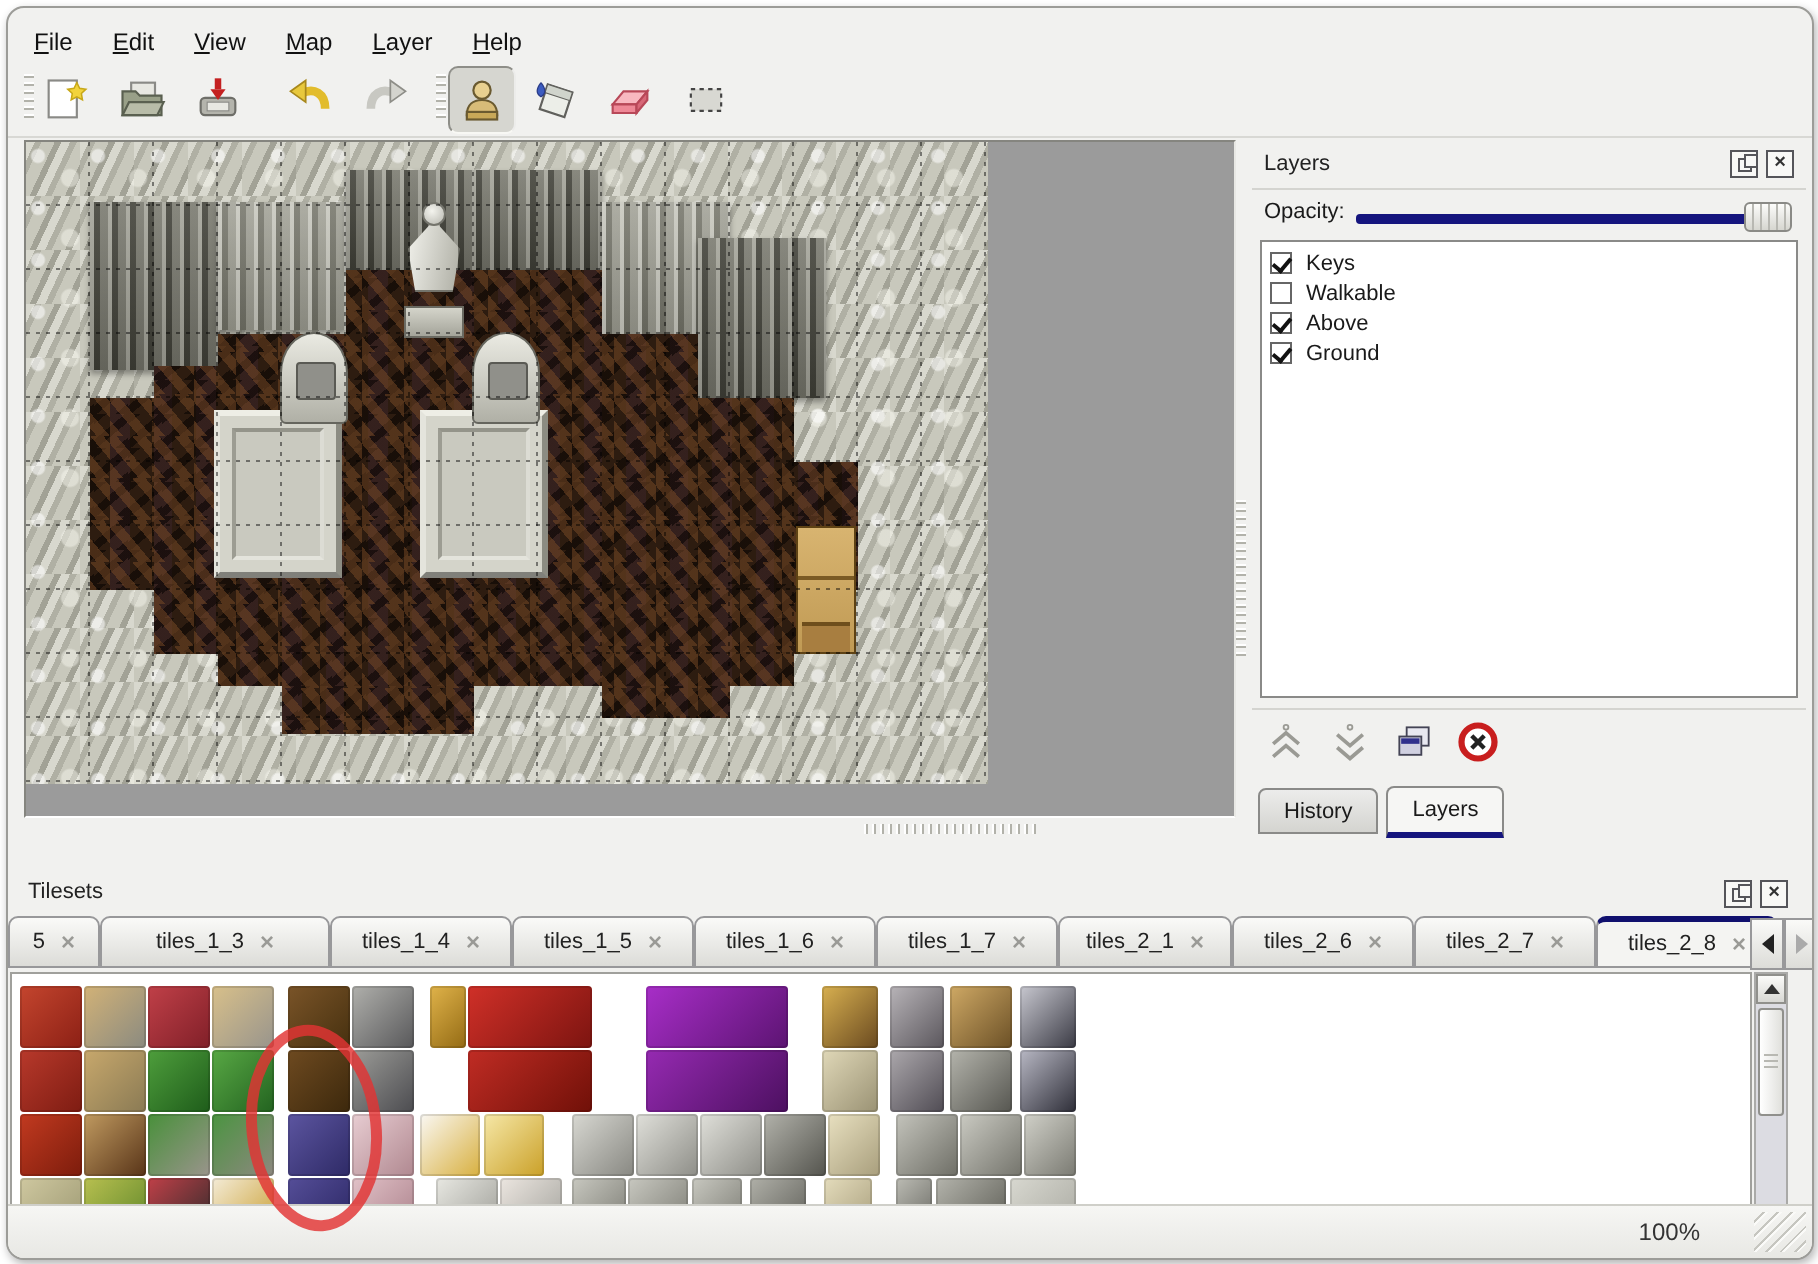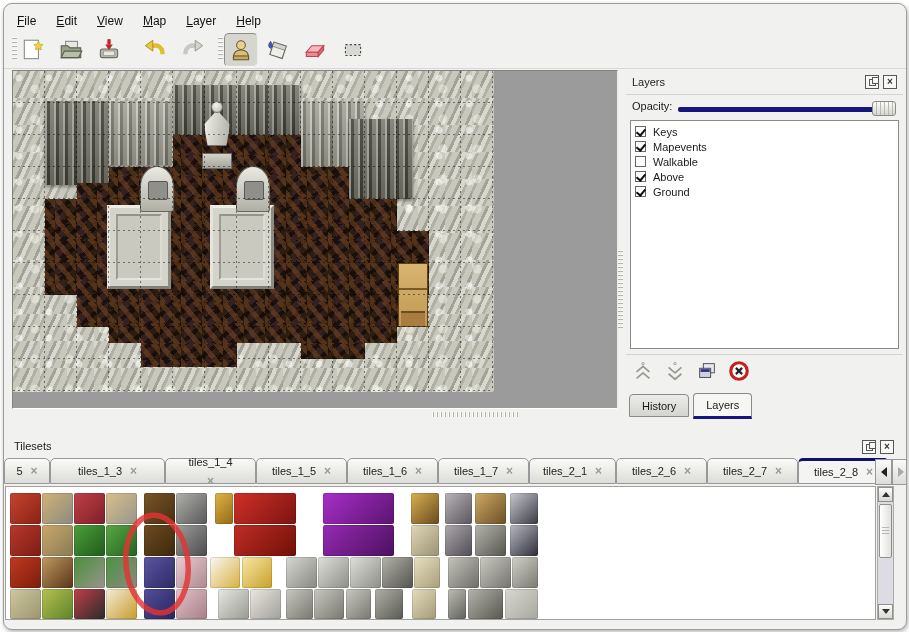--- a/index.html
+++ b/index.html
@@ -245,24 +245,20 @@
       <div id="opacity-row">Opacity:</div>
       <div id="opacity-track"></div>
       <div id="opacity-handle"></div>
       <div id="layer-list">
           <div style="height: 3px;"></div>
           <div class="layer-row">
             <div class="cbx checked"></div>
             <span>Keys</span>
           </div>
           <div class="layer-row">
-            <div class="cbx checked"></div>
-            <span>Mapevents</span>
-          </div>
-          <div class="layer-row">
             <div class="cbx"></div>
             <span>Walkable</span>
           </div>
           <div class="layer-row">
             <div class="cbx checked"></div>
             <span>Above</span>
           </div>
           <div class="layer-row">
             <div class="cbx checked"></div>
             <span>Ground</span>
@@ -311,21 +307,21 @@
       <div class="mini-btn mini-close" style="right:12px;top:4px;">×</div>
       <div id="tileset-tabs">
           <div class="ts-tab" style="width: 46px;">
             <span>5</span>
             <span class="tab-x">×</span>
           </div>
           <div class="ts-tab" style="width: 115px;">
             <span>tiles_1_3</span>
             <span class="tab-x">×</span>
           </div>
-          <div class="ts-tab" style="width: 91px; flex-direction: column;">
+          <div class="ts-tab" style="width: 91px;">
             <span>tiles_1_4</span>
             <span class="tab-x">×</span>
           </div>
           <div class="ts-tab" style="width: 91px;">
             <span>tiles_1_5</span>
             <span class="tab-x">×</span>
           </div>
           <div class="ts-tab" style="width: 91px;">
             <span>tiles_1_6</span>
             <span class="tab-x">×</span>
@@ -420,18 +416,22 @@
         <div class="sb-btn" style="top:0;">
             <span class="tri-up"></span>
           </div>
         <div id="ts-thumb"></div>
         <div class="sb-btn" style="bottom:0;">
             <span class="tri-down"></span>
           </div>
       </div>
     </div>
 
+    <div id="statusbar">
+      <span id="zoom-label">100%</span>
+      <div id="resize-grip"></div>
+    </div>
   </div>
 
   <svg id="highlight-svg" width="909" height="632">
     <ellipse id="hl-ellipse" fill="none" stroke-width="5.5" opacity="0.82" cx="157" cy="564" rx="31" ry="49" stroke="#e23333" transform="rotate(-6 157 564)"></ellipse>
   </svg>
 </div>
 
 </body></html>

